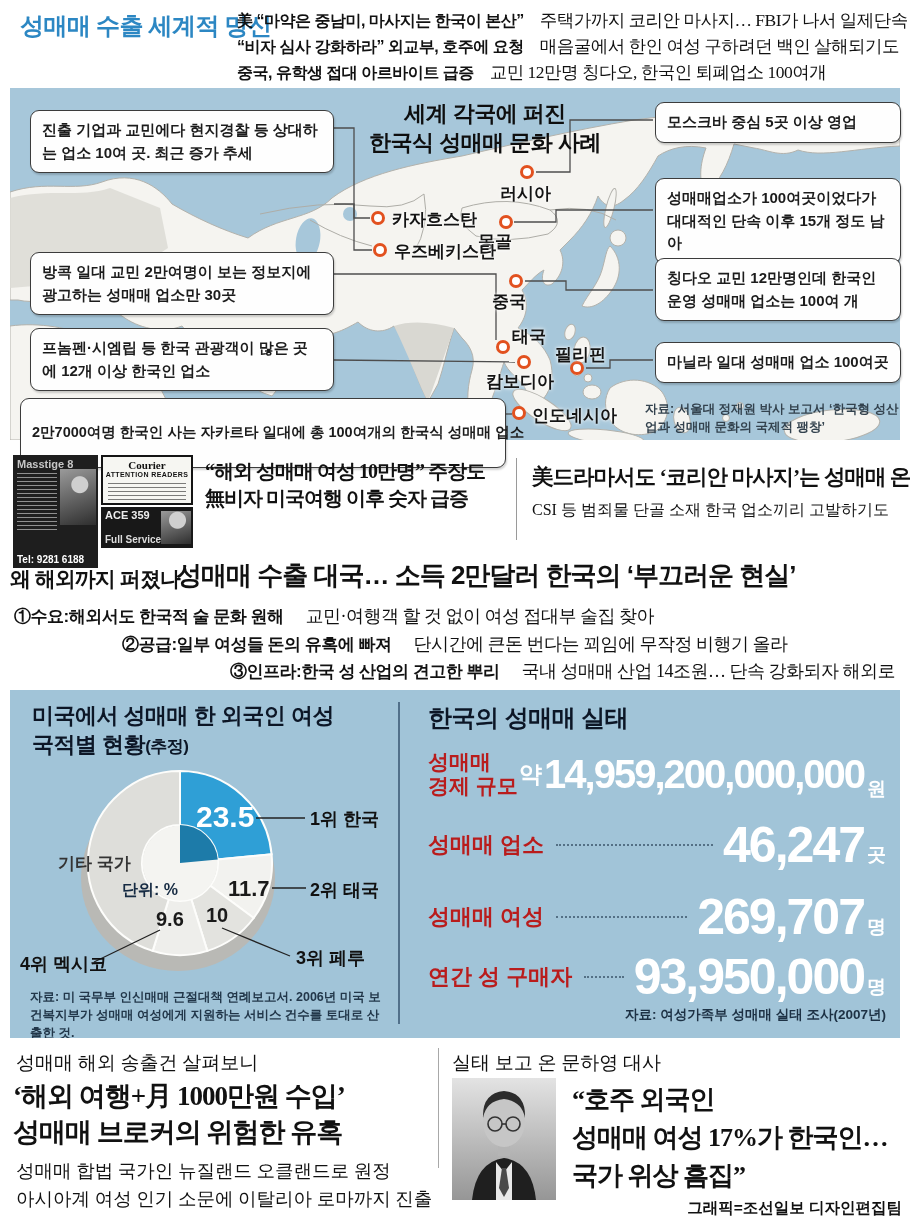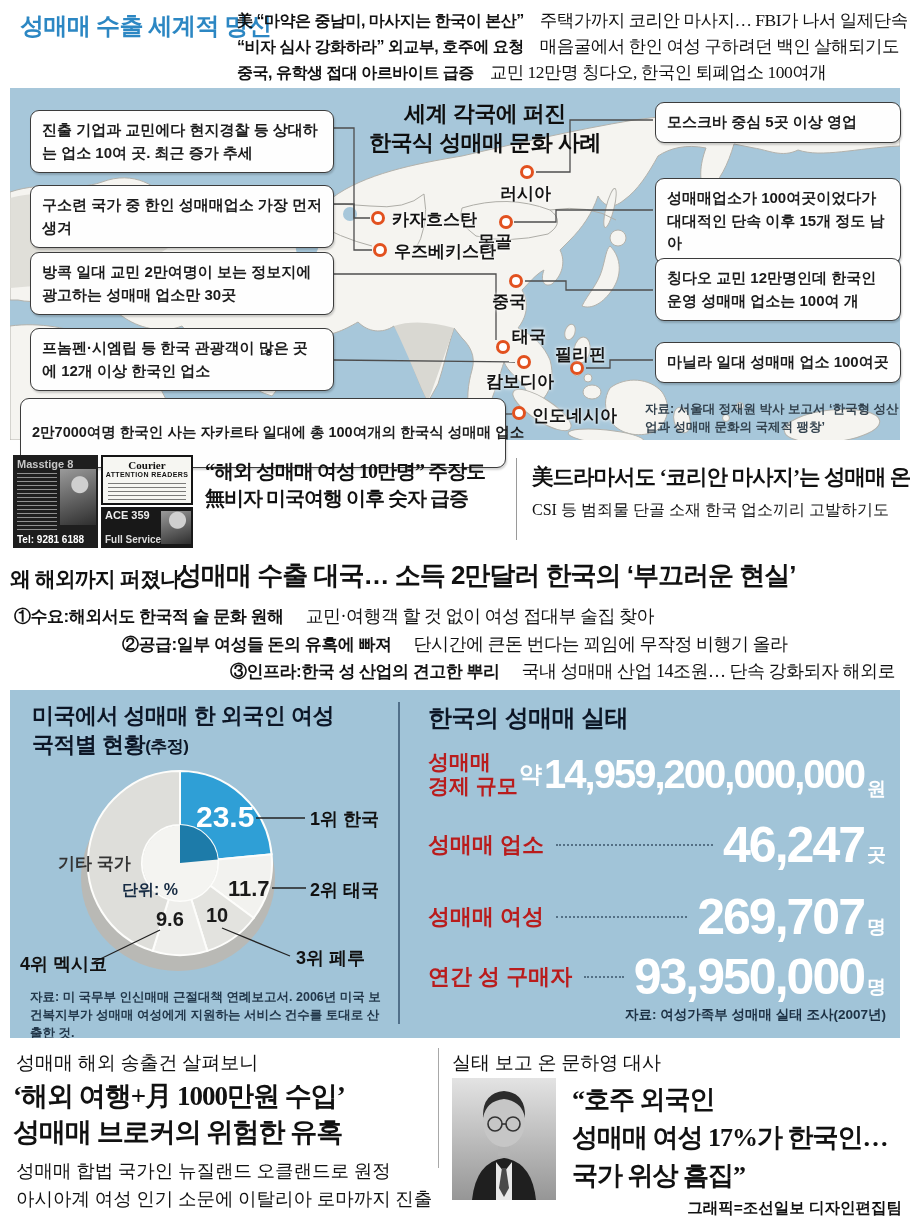--- a/index.html
+++ b/index.html
@@ -26,21 +26,21 @@
   .co-left{left:20px;width:280px;}
   .co-right{left:645px;width:222px;}
   .country{position:absolute;font-weight:bold;font-size:17px;color:#141414;
     text-shadow:0 0 3px rgba(255,255,255,.95),0 0 5px rgba(255,255,255,.8);white-space:nowrap;}
   .map-source{position:absolute;left:635px;top:312px;width:255px;font-weight:bold;
     font-size:12.5px;line-height:1.45;color:#33424e;}
 
   
   #strip{position:absolute;left:0;top:450px;width:910px;height:100px;}
   .ad{position:absolute;overflow:hidden;}
-  #ad1{left:13px;top:5px;width:85px;height:93px;background:#1e1e1e;}
+  #ad1{left:13px;top:5px;width:85px;height:113px;background:#1e1e1e;}
   #ad1 .ttl{color:#c7c7c7;font-weight:bold;font-size:11px;padding:3px 4px 0;}
   .ad-photo{position:absolute;right:2px;top:14px;width:36px;height:56px;
     background:radial-gradient(circle at 55% 28%,#cfcfcf 0 8px,rgba(0,0,0,0) 9px),linear-gradient(160deg,#9a9a9a,#2e2e2e);}
   .micro{position:absolute;background:repeating-linear-gradient(180deg,rgba(255,255,255,.5) 0 1px,rgba(0,0,0,0) 1px 4px);}
   .micro-dark{position:absolute;background:repeating-linear-gradient(180deg,rgba(0,0,0,.5) 0 1px,rgba(0,0,0,0) 1px 4px);}
   #ad1 .tel{position:absolute;left:4px;bottom:3px;color:#fff;font-weight:bold;font-size:10px;}
   #ad2{left:101px;top:5px;width:92px;height:50px;background:#f6f6f2;border:2px solid #141414;box-sizing:border-box;}
   #ad2 .ttl{font-family:"Liberation Serif",serif;font-weight:bold;font-size:11px;text-align:center;margin-top:2px;}
   #ad2 .sub{font-weight:bold;font-size:7px;text-align:center;letter-spacing:.4px;}
   #ad3{left:101px;top:57px;width:92px;height:41px;background:#181818;}
@@ -190,21 +190,20 @@
       <circle cx="509" cy="325" r="5.5"></circle>
     </g>
   </svg>
 
   <div class="map-title">
     <span>세계 각국에 퍼진</span><br>
     <span>한국식 성매매 문화 사례</span>
   </div>
 
   <div class="callout co-left" style="top:22px">진출 기업과 교민에다 현지경찰 등 상대하는 업소 10여 곳. 최근 증가 추세</div>
-  <div class="callout co-left" style="top:97px">구소련 국가 중 한인 성매매업소 가장 먼저 생겨</div>
   <div class="callout co-left" style="top:164px">방콕 일대 교민 2만여명이 보는 정보지에 광고하는 성매매 업소만 30곳</div>
   <div class="callout co-left" style="top:240px">프놈펜·시엠립 등 한국 관광객이 많은 곳에 12개 이상 한국인 업소</div>
   <div class="callout" style="left:10px;top:310px;width:462px;white-space:nowrap;font-size:14.5px;padding:23px 11px">2만7000여명 한국인 사는 자카르타 일대에 총 100여개의 한국식 성매매 업소</div>
 
   <div class="callout co-right" style="top:14px">모스크바 중심 5곳 이상 영업</div>
   <div class="callout co-right" style="top:90px">성매매업소가 100여곳이었다가 대대적인 단속 이후 15개 정도 남아</div>
   <div class="callout co-right" style="top:170px">칭다오 교민 12만명인데 한국인 운영 성매매 업소는 100여 개</div>
   <div class="callout co-right" style="top:254px">마닐라 일대 성매매 업소 100여곳</div>
 
   <div class="country" style="left:490px;top:94px">러시아</div>

